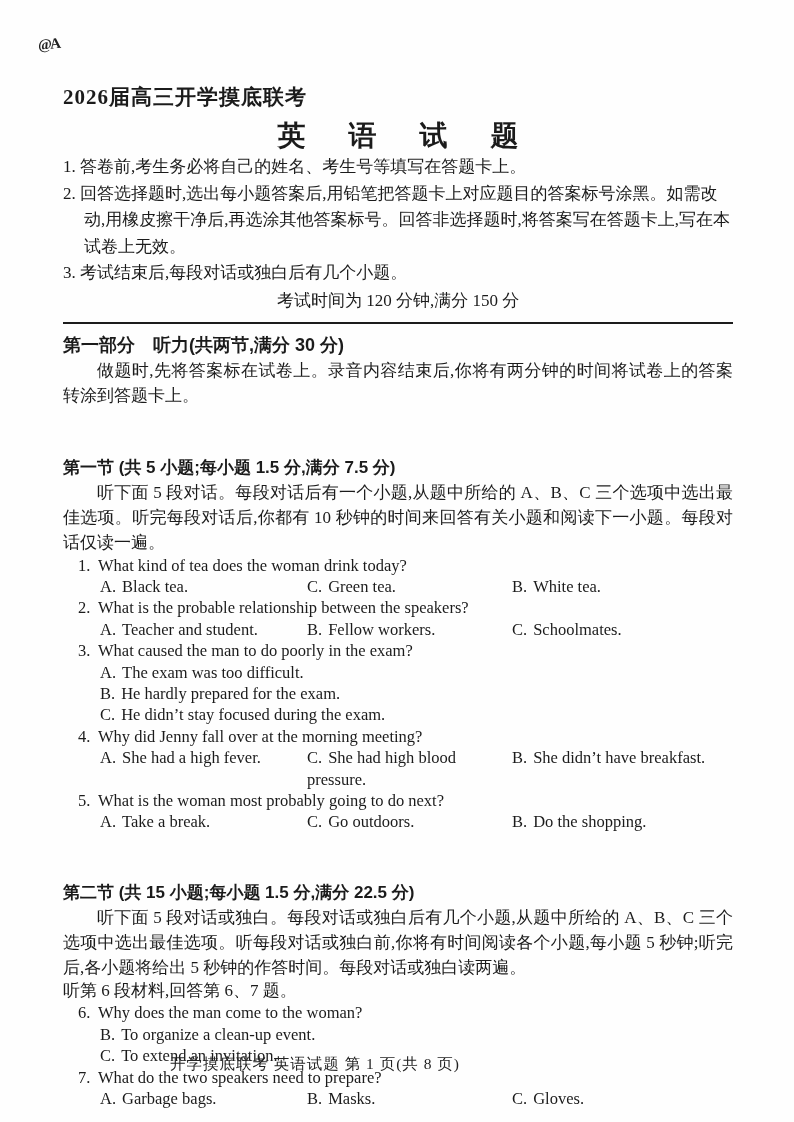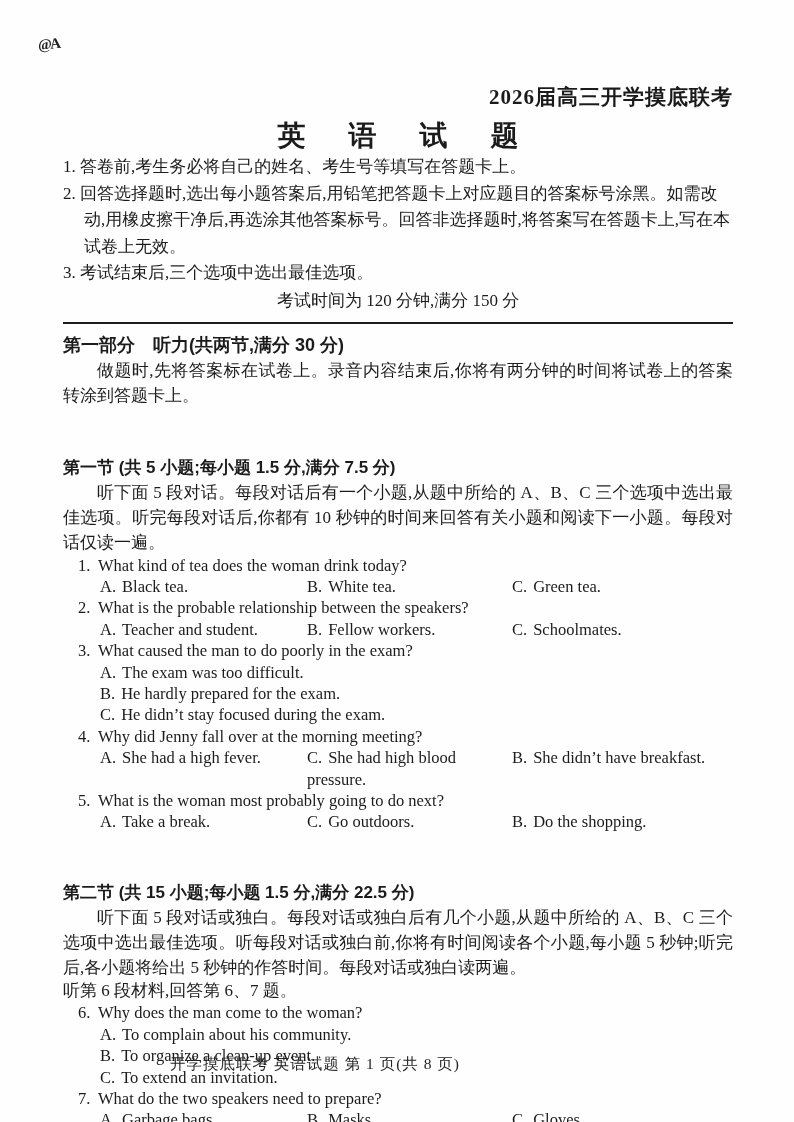--- a/index.html
+++ b/index.html
@@ -13,21 +13,21 @@
   }
   .stamp {
     position:absolute; left:38px; top:36px;
     font-size:15px; font-weight:bold; color:#222;
     transform:rotate(-6deg);
     letter-spacing:-2px;
   }
   .content { position:absolute; left:63px; top:0; width:670px; }
 
   .title1 {
-    margin:84px 0 0 0; text-align:right;
+    margin:84px 0 0 0; text-align:left;
     font-size:21px; font-weight:bold; line-height:26px;
     letter-spacing:1px;
   }
   .title2 {
     margin:8px 0 0 0; text-align:center;
     font-size:28px; font-weight:bold; line-height:36px;
     letter-spacing:18px; text-indent:18px;
   }
 
   .notice-head {
@@ -76,41 +76,41 @@
 <div class="page">
   <span class="stamp">@A</span>
 
   <div class="content">
     <div class="title1">2026届高三开学摸底联考</div>
     <div class="title2">英 语 试 题</div>
 
     <div id="notice-list">
         <div class="notice-item"><span>1. </span><span>答卷前,考生务必将自己的姓名、考生号等填写在答题卡上。</span></div>
         <div class="notice-item"><span>2. </span><span>回答选择题时,选出每小题答案后,用铅笔把答题卡上对应题目的答案标号涂黑。如需改动,用橡皮擦干净后,再选涂其他答案标号。回答非选择题时,将答案写在答题卡上,写在本试卷上无效。</span></div>
-        <div class="notice-item"><span>3. </span><span>考试结束后,三个选项中选出最佳选项。</span></div>
+        <div class="notice-item"><span>3. </span><span>考试结束后,每段对话或独白后有几个小题。</span></div>
       </div>
     <div class="exam-time">考试时间为 120 分钟,满分 150 分</div>
 
     <hr class="divider">
 
     <div class="part-head">第一部分　听力(共两节,满分 30 分)</div>
     <div class="para">做题时,先将答案标在试卷上。录音内容结束后,你将有两分钟的时间将试卷上的答案转涂到答题卡上。</div>
 
     <div class="sec-head">第一节 (共 5 小题;每小题 1.5 分,满分 7.5 分)</div>
     <div class="para">听下面 5 段对话。每段对话后有一个小题,从题中所给的 A、B、C 三个选项中选出最佳选项。听完每段对话后,你都有 10 秒钟的时间来回答有关小题和阅读下一小题。每段对话仅读一遍。</div>
     <div class="questions" id="s1-questions">
         <div class="q">
           <div class="q-line">
             <span class="q-num">1.</span>
             <span class="q-text">What kind of tea does the woman drink today?</span>
           </div>
           <div class="opts row">
             <span class="opt"><span class="opt-label">A.</span><span class="opt-text">Black tea.</span></span>
+            <span class="opt"><span class="opt-label">C.</span><span class="opt-text">Green tea.</span></span>
             <span class="opt"><span class="opt-label">B.</span><span class="opt-text">White tea.</span></span>
-            <span class="opt"><span class="opt-label">C.</span><span class="opt-text">Green tea.</span></span>
           </div>
         </div>
         <div class="q">
           <div class="q-line">
             <span class="q-num">2.</span>
             <span class="q-text">What is the probable relationship between the speakers?</span>
           </div>
           <div class="opts row">
             <span class="opt"><span class="opt-label">A.</span><span class="opt-text">Teacher and student.</span></span>
             <span class="opt"><span class="opt-label">B.</span><span class="opt-text">Fellow workers.</span></span>
@@ -155,21 +155,20 @@
     <div class="sec-head">第二节 (共 15 小题;每小题 1.5 分,满分 22.5 分)</div>
     <div class="para">听下面 5 段对话或独白。每段对话或独白后有几个小题,从题中所给的 A、B、C 三个选项中选出最佳选项。听每段对话或独白前,你将有时间阅读各个小题,每小题 5 秒钟;听完后,各小题将给出 5 秒钟的作答时间。每段对话或独白读两遍。</div>
     <div class="note-line">听第 6 段材料,回答第 6、7 题。</div>
     <div class="questions" id="s2-questions">
         <div class="q">
           <div class="q-line">
             <span class="q-num">6.</span>
             <span class="q-text">Why does the man come to the woman?</span>
           </div>
           <div class="opts stack">
-            <span class="opt"><span class="opt-label">A.</span><span class="opt-text">To complain about his community.</span></span>
             <span class="opt"><span class="opt-label">B.</span><span class="opt-text">To organize a clean-up event.</span></span>
             <span class="opt"><span class="opt-label">C.</span><span class="opt-text">To extend an invitation.</span></span>
           </div>
         </div>
         <div class="q">
           <div class="q-line">
             <span class="q-num">7.</span>
             <span class="q-text">What do the two speakers need to prepare?</span>
           </div>
           <div class="opts row">

